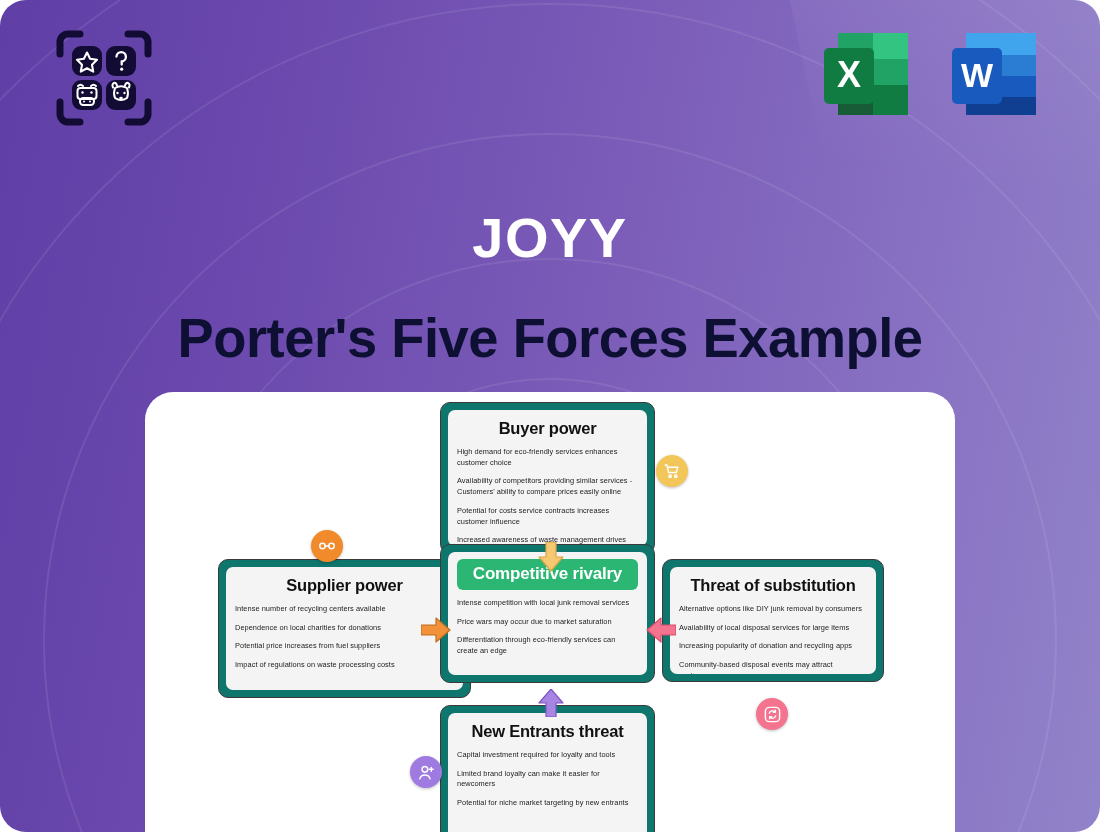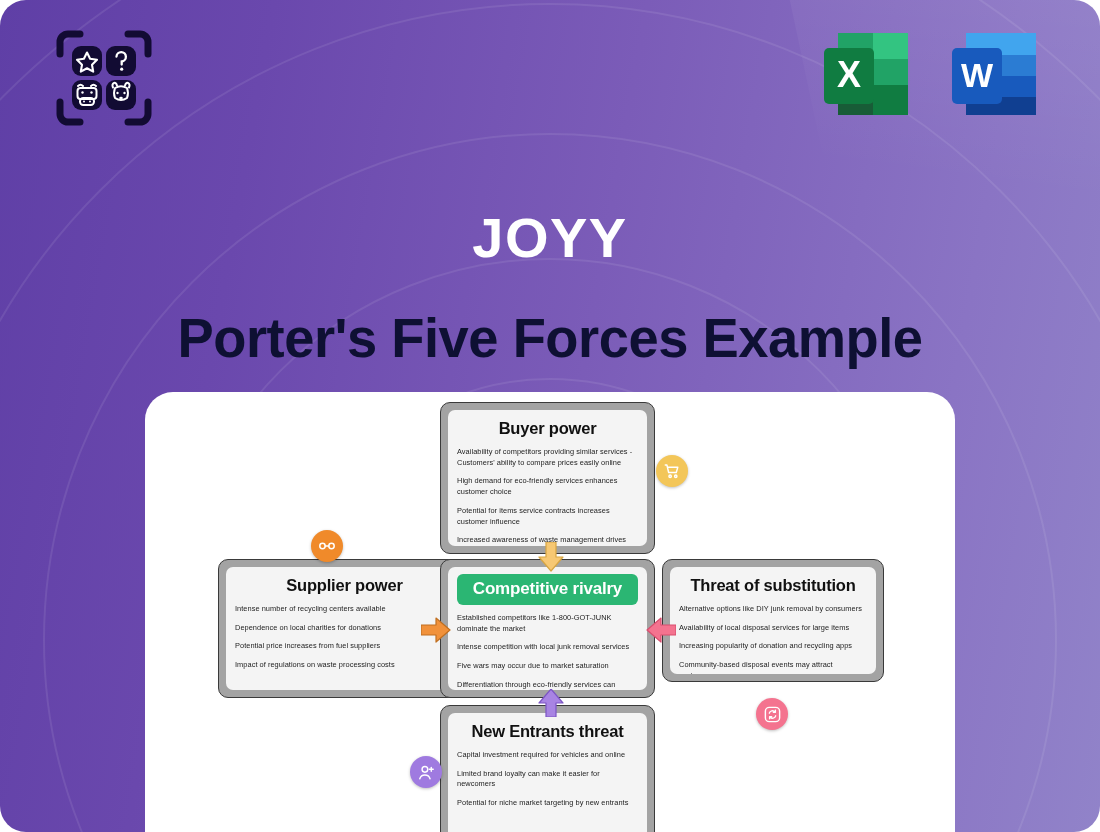--- a/index.html
+++ b/index.html
@@ -106,21 +106,21 @@
     height: 470px;
     background: #ffffff;
     border-radius: 28px;
   }
 
   
   .diagram { position: absolute; inset: 0; }
 
   .fbox {
     position: absolute;
-    background: #a3a3a3;
+    background: #0f766e;
     border: 1.4px solid #3a3a3a;
     border-radius: 10px;
     box-sizing: border-box;
     padding: 7px;
   }
   .fbox .inner {
     background: #f4f4f4;
     border-radius: 7px;
     height: 100%;
     box-sizing: border-box;
@@ -153,21 +153,21 @@
     line-height: 1.45;
     color: #1c1c1c;
     margin-bottom: 8px;
     letter-spacing: 0.05px;
   }
   .fbox li:last-child { margin-bottom: 0; }
 
   
   #box-buyer       { left: 295px; top:  10px; width: 215px; height: 152px; }
   #box-supplier    { left:  73px; top: 167px; width: 253px; height: 139px; }
-  #box-rivalry     { left: 295px; top: 167px; width: 215px; height: 139px; }
+  #box-rivalry     { left: 295px; top: 152px; width: 215px; height: 139px; }
   #box-substitute  { left: 517px; top: 167px; width: 222px; height: 123px; }
   #box-entrants    { left: 295px; top: 313px; width: 215px; height: 150px; }
 
   
   .arrow { position: absolute; }
   .arrow svg { display: block; }
 
   
   .badge {
     position: absolute;
@@ -261,23 +261,23 @@
   <div class="brand">JOYY</div>
   <div class="headline">Porter's Five Forces Example</div>
 
   <div class="board">
     <div class="diagram">
 
       <div class="fbox" id="box-buyer">
         <div class="inner">
           <div class="ftitle">Buyer power</div>
           <ul>
+            <li>High demand for eco-friendly services enhances customer choice</li>
             <li>Availability of competitors providing similar services  - Customers' ability to compare prices easily online</li>
-            <li>High demand for eco-friendly services enhances customer choice</li>
-            <li>Potential for items service contracts increases customer influence</li>
+            <li>Potential for costs service contracts increases customer influence</li>
             <li>Increased awareness of waste management drives expectations for service quality</li>
           </ul>
         </div>
       </div>
 
       <div class="fbox" id="box-supplier">
         <div class="inner">
           <div class="ftitle">Supplier power</div>
           <ul>
             <li>Intense number of recycling centers available</li>
@@ -285,23 +285,22 @@
             <li>Potential price increases from fuel suppliers</li>
             <li>Impact of regulations on waste processing costs</li>
           </ul>
         </div>
       </div>
 
       <div class="fbox center" id="box-rivalry">
         <div class="inner">
           <div class="ftitle">Competitive rivalry</div>
           <ul>
-            <li>Established competitors like 1-800-GOT-JUNK dominate the market</li>
             <li>Intense competition with local junk removal services</li>
-            <li>Five wars may occur due to market saturation</li>
+            <li>Price wars may occur due to market saturation</li>
             <li>Differentiation through eco-friendly services can create an edge</li>
 
           </ul>
         </div>
       </div>
 
       <div class="fbox" id="box-substitute">
         <div class="inner">
           <div class="ftitle">Threat of substitution</div>
           <ul>
@@ -311,21 +310,21 @@
             <li>Community-based disposal events may attract customers</li>
             <li>Homeowners may choose to keep items rather than discard them</li>
           </ul>
         </div>
       </div>
 
       <div class="fbox" id="box-entrants">
         <div class="inner">
           <div class="ftitle">New Entrants threat</div>
           <ul>
-            <li>Capital investment required for vehicles and online</li>
+            <li>Capital investment required for loyalty and tools</li>
             <li>Limited brand loyalty can make it easier for newcomers</li>
             <li>Potential for niche market targeting by new entrants</li>
 
           </ul>
         </div>
       </div>
 
       <div class="arrow" style="left:390px; top:150px;">
         <svg width="32" height="30" viewBox="0 0 32 30">
           <path d="M11 0 h10 v15 h7 l-12 14 -12 -14 h7z" fill="#f7c873" stroke="#d7a542" stroke-width="1.2" stroke-linejoin="round"></path>

